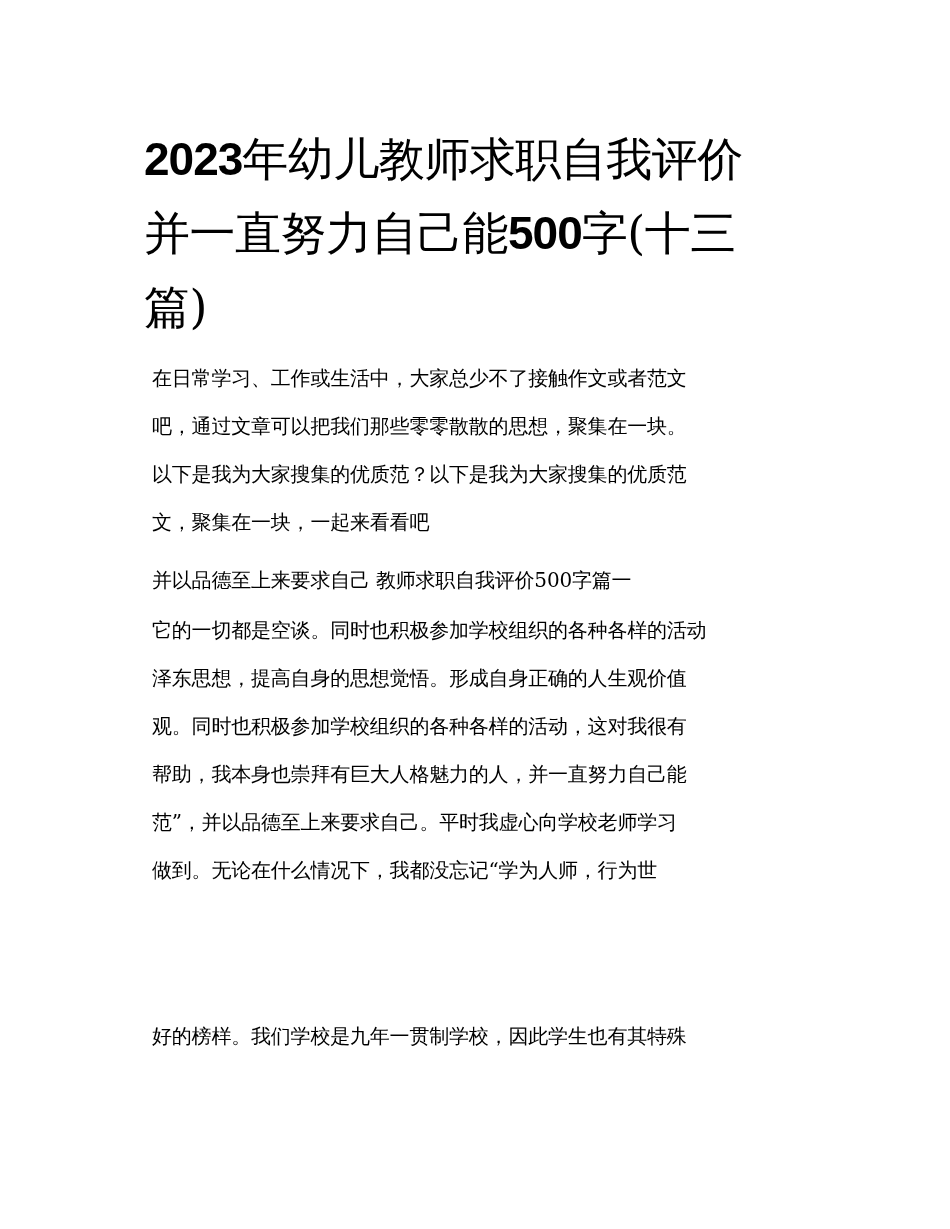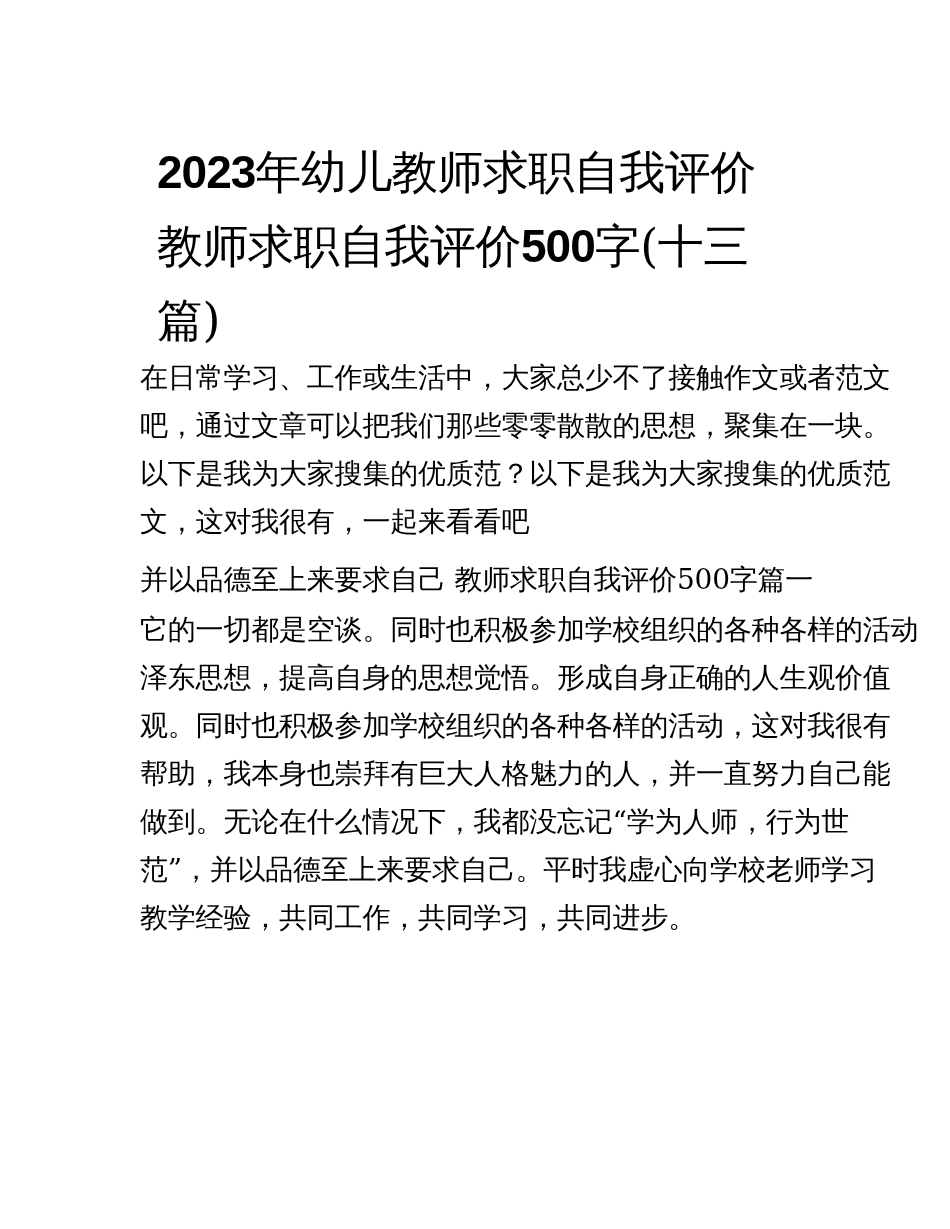--- a/index.html
+++ b/index.html
@@ -19,78 +19,78 @@
       position: absolute;
       left: 140px;
       top: 0;
       width: 680px;
     }
     .title {
       position: absolute;
       left: 0;
       top: 118px;
       width: 680px;
-      margin: 17px;
+      margin: 4px;
       font-weight: normal;
       font-size: 46px;
       line-height: 74px;
       letter-spacing: -0.5px;
     }
     .title .line {
       display: block;
       white-space: nowrap;
       height: 74px;
     }
     .title b {
       font-family: "Liberation Sans", "DejaVu Sans", sans-serif;
       font-weight: bold;
       letter-spacing: -1px;
     }
     .block {
       position: absolute;
-      left: 0;
+      left: 12px;
       width: 690px;
-      font-size: 28px;
+      font-size: 20px;
     }
     .block .line {
       display: block;
       white-space: nowrap;
       height: 48px;
       line-height: 48px;
       letter-spacing: -0.2px;
     }
   </style>
 </head>
 <body>
 
 <div class="page">
 
   <h1 class="title">
     <span class="line"><b>2023</b><span>年幼儿教师求职自我评价</span></span>
-    <span class="line"><span>教师求职自我评价</span><b>500</b><span>字(十三</span></span>
+    <span class="line"><span>并一直努力自己能</span><b>500</b><span>字(十三</span></span>
     <span class="line"><span>篇)</span></span>
   </h1>
 
   <div class="block" style="top:354px;">
     <span class="line">在日常学习、工作或生活中，大家总少不了接触作文或者范文</span>
     <span class="line">吧，通过文章可以把我们那些零零散散的思想，聚集在一块。</span>
     <span class="line">以下是我为大家搜集的优质范？以下是我为大家搜集的优质范</span>
-    <span class="line">文，这对我很有，一起来看看吧</span>
+    <span class="line">文，聚集在一块，一起来看看吧</span>
   </div>
 
   <div class="block" style="top:558px;">
     <span class="line" style="height:44px;line-height:44px;">并以品德至上来要求自己 教师求职自我评价500字篇一</span>
   </div>
 
   <div class="block" style="top:606px;">
     <span class="line">它的一切都是空谈。同时也积极参加学校组织的各种各样的活动</span>
     <span class="line">泽东思想，提高自身的思想觉悟。形成自身正确的人生观价值</span>
     <span class="line">观。同时也积极参加学校组织的各种各样的活动，这对我很有</span>
     <span class="line">帮助，我本身也崇拜有巨大人格魅力的人，并一直努力自己能</span>
+    <span class="line">范”，并以品德至上来要求自己。平时我虚心向学校老师学习</span>
     <span class="line">做到。无论在什么情况下，我都没忘记“学为人师，行为世</span>
-    <span class="line">范”，并以品德至上来要求自己。平时我虚心向学校老师学习</span>
-    <span class="line">教学经验，共同工作，共同学习，共同进步。</span>
   </div>
 
   <div class="block" style="top:1012px;">
+    <span class="line">好的榜样。我们学校是九年一贯制学校，因此学生也有其特殊</span>
   </div>
 
 </div>
 
 </body></html>

